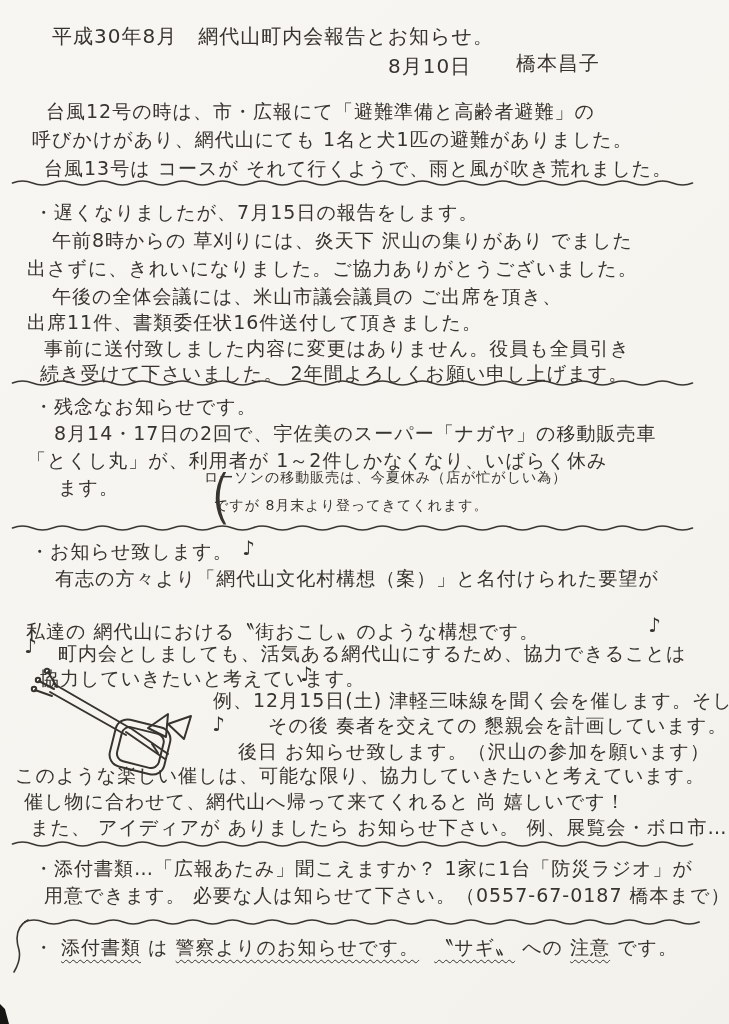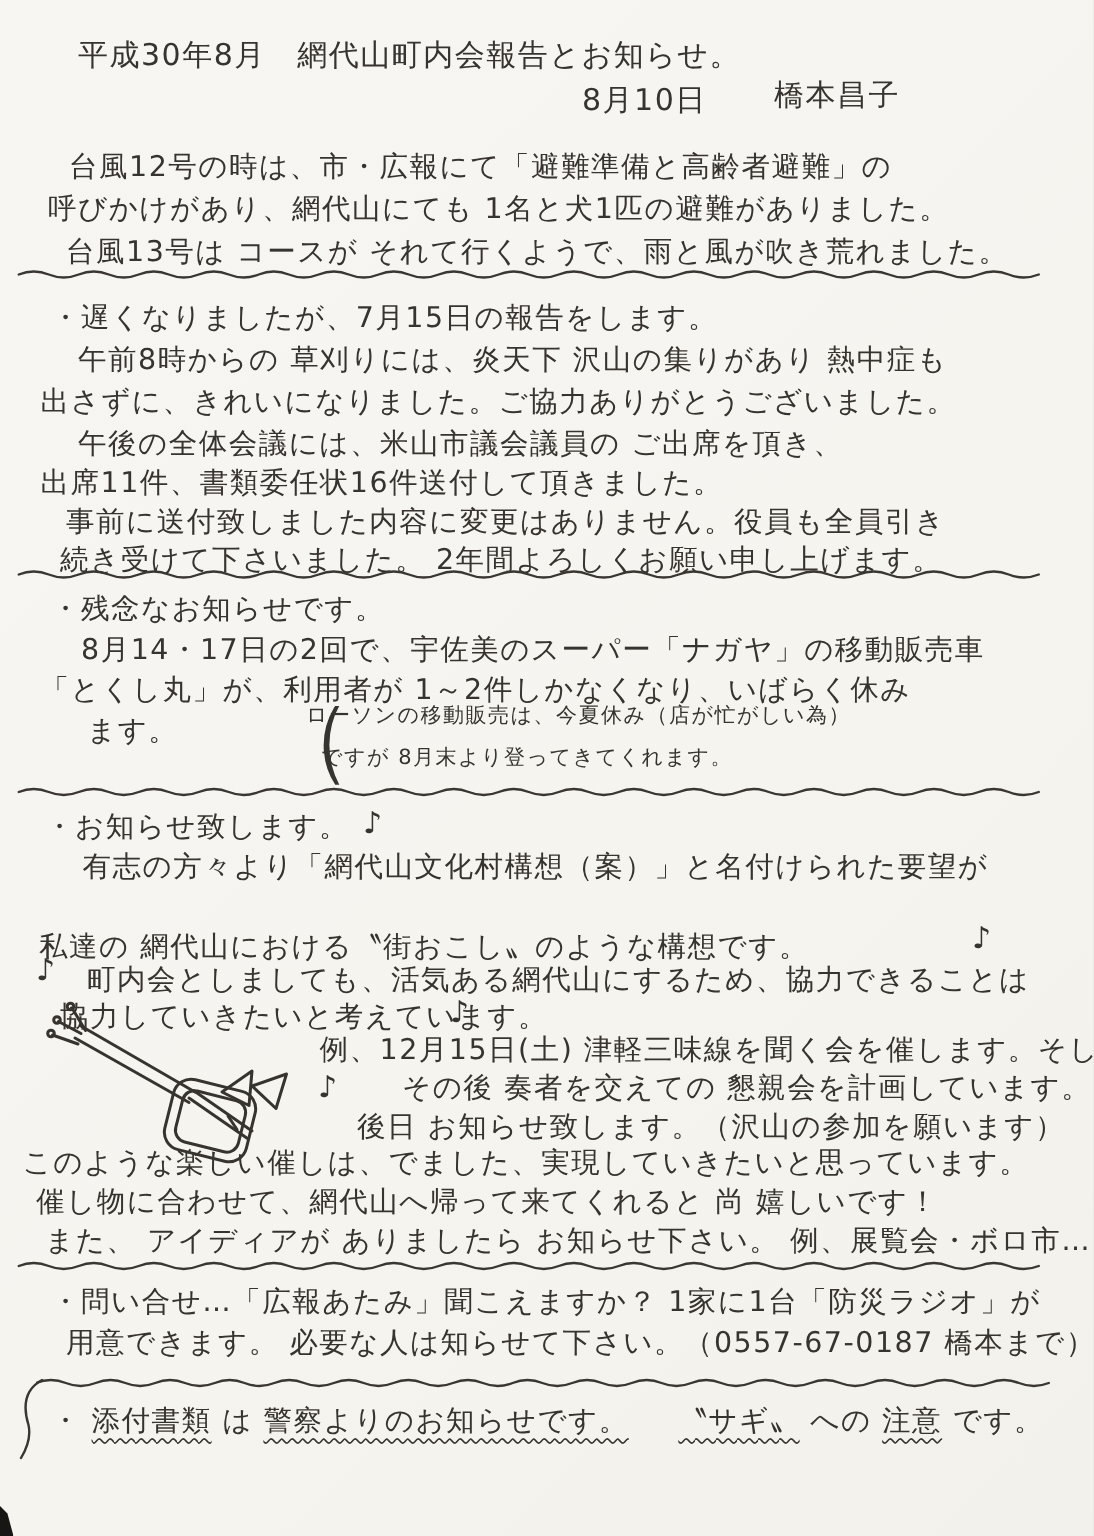--- a/index.html
+++ b/index.html
@@ -17,21 +17,21 @@
     font-size:19px;
     letter-spacing:1px;
     line-height:1.25;
     color:#37332e;
   }
   .t{font-size:20px;}
   .note-sm{font-size:14px;}
   .musicnote{position:absolute;font-size:20px;color:#37332e;}
   .divider{position:absolute;}
   .u{text-decoration:underline;text-decoration-style:wavy;text-decoration-thickness:1.3px;text-underline-offset:5px;}
-  .gapL{margin-left:26px;}
+  .gapL{margin-left:8px;}
   .bigparen{
     position:absolute;font-size:52px;font-weight:200;color:#37332e;
     transform:scaleY(1.18);transform-origin:top left;line-height:1;
   }
   .corner-mark{
     position:absolute;left:0;bottom:0;width:9px;height:20px;background:#181614;
     clip-path:polygon(0 0,55% 25%,100% 100%,0 100%);
   }
   svg.sketch{position:absolute;}
 </style>
@@ -56,21 +56,21 @@
   <div class="hw" style="left:46px;top:100px">台風12号の時は、市・広報にて「避難準備と高齢者避難」の</div>
   <div class="hw" style="left:32px;top:128px">呼びかけがあり、網代山にても 1名と犬1匹の避難がありました。</div>
   <div class="hw" style="left:44px;top:157px">台風13号は コースが それて行くようで、雨と風が吹き荒れました。</div>
 
   <svg class="divider" style="left:10px;top:178px" width="710" height="10" viewBox="0 0 705 10">
       <use href="#wavepath"></use>
     </svg>
 
   
   <div class="hw" style="left:34px;top:201px">・遅くなりましたが、7月15日の報告をします。</div>
-  <div class="hw" style="left:52px;top:229px">午前8時からの 草刈りには、炎天下 沢山の集りがあり 熱中症も</div>
+  <div class="hw" style="left:52px;top:229px">午前8時からの 草刈りには、炎天下 沢山の集りがあり でました</div>
   <div class="hw" style="left:27px;top:257px">出さずに、きれいになりました。ご協力ありがとうございました。</div>
   <div class="hw" style="left:52px;top:285px">午後の全体会議には、米山市議会議員の ご出席を頂き、</div>
   <div class="hw" style="left:27px;top:311px">出席11件、書類委任状16件送付して頂きました。</div>
   <div class="hw" style="left:44px;top:337px">事前に送付致しました内容に変更はありません。役員も全員引き</div>
   <div class="hw" style="left:40px;top:362px">続き受けて下さいました。 2年間よろしくお願い申し上げます。</div>
 
   <svg class="divider" style="left:10px;top:378px" width="710" height="10" viewBox="0 0 705 10">
       <use href="#wavepath"></use>
     </svg>
 
@@ -93,21 +93,21 @@
   <div class="hw" style="left:55px;top:567px">有志の方々より「網代山文化村構想（案）」と名付けられた要望が</div>
   <div class="hw" style="left:26px;top:620px">私達の 網代山における〝街おこし〟のような構想です。</div>
   <span class="musicnote" style="left:648px;top:613px">♪</span>
   <span class="musicnote" style="left:24px;top:634px">♪</span>
   <div class="hw" style="left:40px;top:667px">協力していきたいと考えています。</div>
   <div class="hw" style="left:58px;top:642px">町内会としましても、活気ある網代山にするため、協力できることは</div>
   <span class="musicnote" style="left:300px;top:662px">♪</span>
   <div class="hw" style="left:213px;top:689px">例、12月15日(土) 津軽三味線を聞く会を催します。そして</div>
   <div class="hw" style="left:268px;top:714px">その後 奏者を交えての 懇親会を計画しています。</div>
   <div class="hw" style="left:238px;top:740px">後日 お知らせ致します。（沢山の参加を願います）</div>
-  <div class="hw" style="left:15px;top:764px">このような楽しい催しは、でました、実現していきたいと思っています。</div>
+  <div class="hw" style="left:15px;top:764px">このような楽しい催しは、可能な限り、協力していきたいと考えています。</div>
   <div class="hw" style="left:24px;top:790px">催し物に合わせて、網代山へ帰って来てくれると 尚 嬉しいです！</div>
   <div class="hw" style="left:30px;top:816px">また、 アイディアが ありましたら お知らせ下さい。 例、展覧会・ボロ市…</div>
 
   
   <svg class="sketch" style="left:12px;top:666px" width="210" height="125" viewBox="0 0 210 125" fill="none" stroke="#37332e" stroke-width="2" stroke-linecap="round" stroke-linejoin="round">
     <g>
 
       <path d="M27 15 l15 8"></path>
         <circle cx="26" cy="14" r="2.2"></circle>
       <path d="M23 24 l17 6"></path>
@@ -131,21 +131,21 @@
       <path d="M156 58 L179 50 L172 73 Z"></path>
     </g>
   </svg>
   <span class="musicnote" style="left:212px;top:712px">♪</span>
 
   <svg class="divider" style="left:10px;top:839px" width="710" height="10" viewBox="0 0 705 10">
       <use href="#wavepath"></use>
     </svg>
 
   
-  <div class="hw" style="left:34px;top:857px">・問い合せ…「広報あたみ」聞こえますか？ 1家に1台「防災ラジオ」が</div>
+  <div class="hw" style="left:34px;top:857px">・添付書類…「広報あたみ」聞こえますか？ 1家に1台「防災ラジオ」が</div>
   <div class="hw" style="left:44px;top:884px">用意できます。 必要な人は知らせて下さい。（0557-67-0187 橋本まで）</div>
 
   <svg class="divider" style="left:24px;top:917px" width="700" height="10" viewBox="0 0 705 10">
       <use href="#wavepath"></use>
     </svg>
   <svg class="sketch" style="left:12px;top:919px" width="24" height="56" viewBox="0 0 24 56" fill="none" stroke="#3a3632" stroke-width="1.6" stroke-linecap="round">
     <path d="M16 1 C5 7 3 18 7 31 C9 40 5 48 2 53"></path>
   </svg>
 
   

